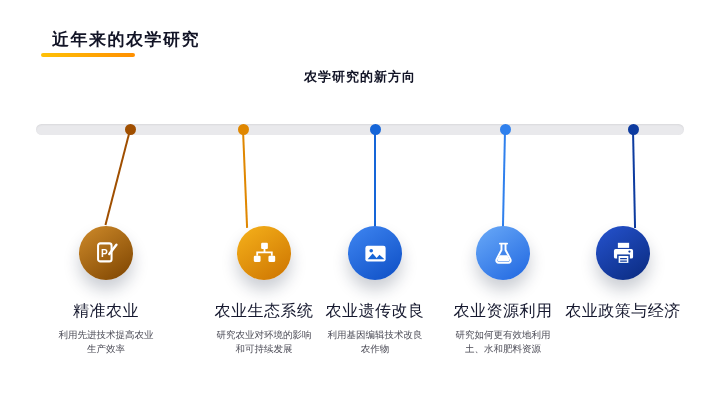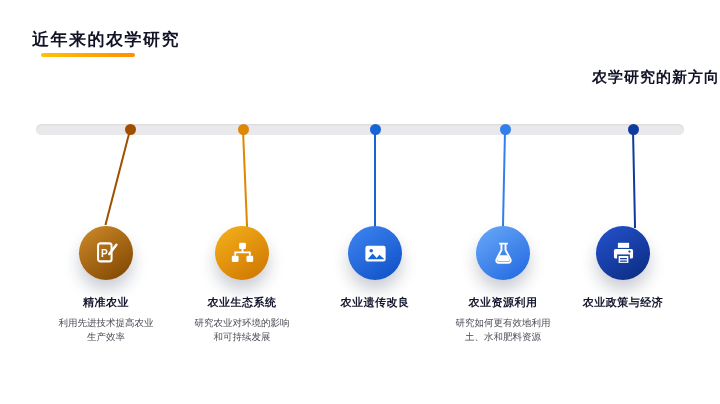--- a/index.html
+++ b/index.html
@@ -2,30 +2,30 @@
 <html><head>
 <meta charset="utf-8">
 <style>
   * { margin:0; padding:0; box-sizing:border-box; }
   body { background:#d9d9d9; font-family:"Liberation Sans", sans-serif; }
   .slide {
     position:relative; width:720px; height:404px; background:#ffffff;
     overflow:hidden; margin:0 auto;
   }
   .page-title {
-    position:absolute; left:32px; top:28px;
+    position:absolute; left:52px; top:28px;
     font-size:17px; font-weight:bold; color:#121426; letter-spacing:1.5px;
   }
   .title-underline {
     position:absolute; left:41px; top:53px; width:94px; height:4px;
     border-radius:2px; background:linear-gradient(90deg,#ffc107,#ff8f00);
   }
   .page-subtitle {
-    position:absolute; left:0; right:0; top:68px; text-align:right;
-    font-size:15px; font-weight:bold; color:#121426; letter-spacing:1px;
+    position:absolute; left:0; right:0; top:68px; text-align:center;
+    font-size:13px; font-weight:bold; color:#121426; letter-spacing:1px;
   }
   .timeline-bar {
     position:absolute; left:36px; top:124px; width:648px; height:11px;
     border-radius:6px; background:#e9e9ec;
     box-shadow: inset 0 1px 2px rgba(0,0,0,0.07);
   }
   .dot {
     position:absolute; top:124px; width:11px; height:11px; border-radius:50%;
     background:var(--col);
   }
@@ -38,21 +38,21 @@
   }
   .circle {
     width:54px; height:54px; border-radius:50%; margin:0 auto;
     display:flex; align-items:center; justify-content:center;
     background:linear-gradient(145deg, var(--g1), var(--g2));
     box-shadow:0 10px 16px rgba(20,30,60,0.22);
     color:var(--col);
   }
   .circle svg { width:27px; height:27px; display:block; }
   .item-title {
-    margin-top:15px; font-size:11px; font-weight:bold; color:#15182e;
+    margin-top:21px; font-size:16px; font-weight:normal; color:#15182e;
     letter-spacing:0.5px;
   }
   .item-desc {
     margin:6px auto 0; width:97px; font-size:9.5px; line-height:1.5;
     color:#4a4a55;
   }
   
   .c1 { --col:#a04f00; --g1:#cf8b2a; --g2:#7c4300; }
   .c2 { --col:#e08700; --g1:#f6b21b; --g2:#cc7300; }
   .c3 { --col:#1565d8; --g1:#3f86f2; --g2:#0d4ec4; }
@@ -61,21 +61,21 @@
   
   .dot-1 { left:124.5px; } .dot-2 { left:237.5px; } .dot-3 { left:369.5px; }
   .dot-4 { left:499.5px; } .dot-5 { left:627.5px; }
   
   .stick-1 { left:129px; transform:rotate(14.5deg); }
   .stick-2 { left:242px; transform:rotate(-2.4deg); }
   .stick-3 { left:374px; }
   .stick-4 { left:504px; transform:rotate(1.2deg); }
   .stick-5 { left:632px; transform:rotate(-1.2deg); }
   
-  .col-1 { left:46px; } .col-2 { left:182px; } .col-3 { left:315px; }
+  .col-1 { left:46px; } .col-2 { left:204px; } .col-3 { left:315px; }
   .col-4 { left:443px; } .col-5 { left:563px; }
 </style>
 </head>
 <body>
 
 <div class="slide">
 
   <div class="page-title">近年来的农学研究</div>
   <div class="title-underline"></div>
   <div class="page-subtitle">农学研究的新方向</div>
@@ -127,20 +127,21 @@
     <div class="circle">
       <span>
         <svg viewBox="0 0 24 24">
           <rect x="3" y="5" width="18" height="14" rx="2" fill="#fff"></rect>
           <circle cx="8.2" cy="9.5" r="1.6" fill="currentColor"></circle>
           <path d="M5 17 l4.5 -5 3.5 4 2.5 -3 4.5 4 z" fill="currentColor"></path>
         </svg>
       </span>
     </div>
     <div class="item-title">农业遗传改良</div>
+    <div class="item-desc">利用基因编辑技术改良农作物</div>
   </div>
 
   <div class="col c4 col-4">
     <div class="circle">
       <span>
         <svg viewBox="0 0 24 24">
           <path d="M10.2 3.2 v5.6 L5.8 17.2 a2.1 2.1 0 0 0 1.9 3 h8.6 a2.1 2.1 0 0 0 1.9 -3 L13.8 8.8 V3.2" fill="none" stroke="#fff" stroke-width="1.7"></path>
           <path d="M8.8 3.2 h6.4" stroke="#fff" stroke-width="1.7" stroke-linecap="round"></path>
           <path d="M8.6 13.5 h6.8 l1.9 3.7 a1.1 1.1 0 0 1 -1 1.6 H7.7 a1.1 1.1 0 0 1 -1 -1.6 z" fill="#fff"></path>
         </svg>

